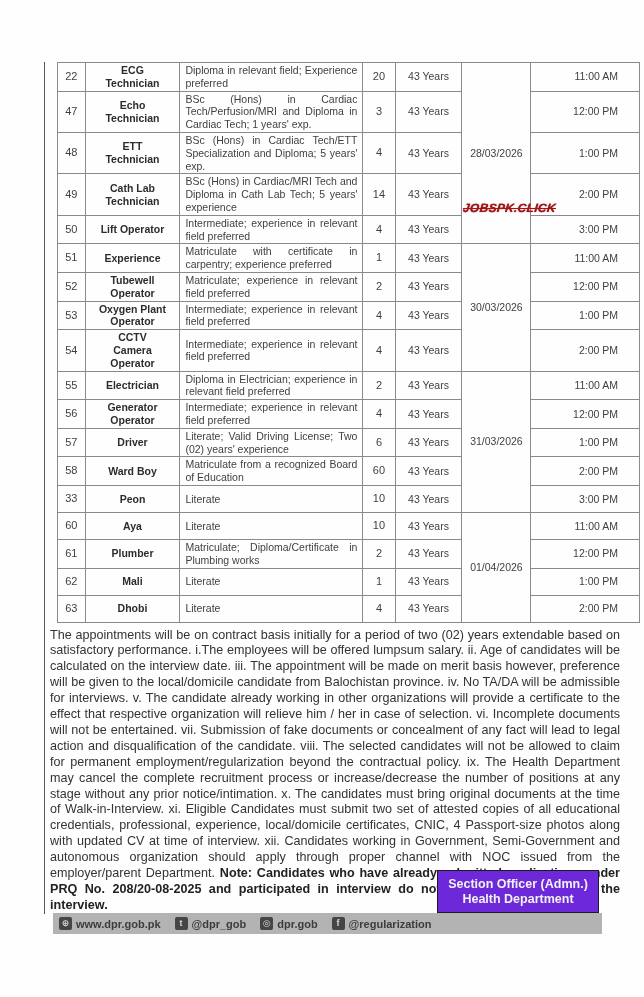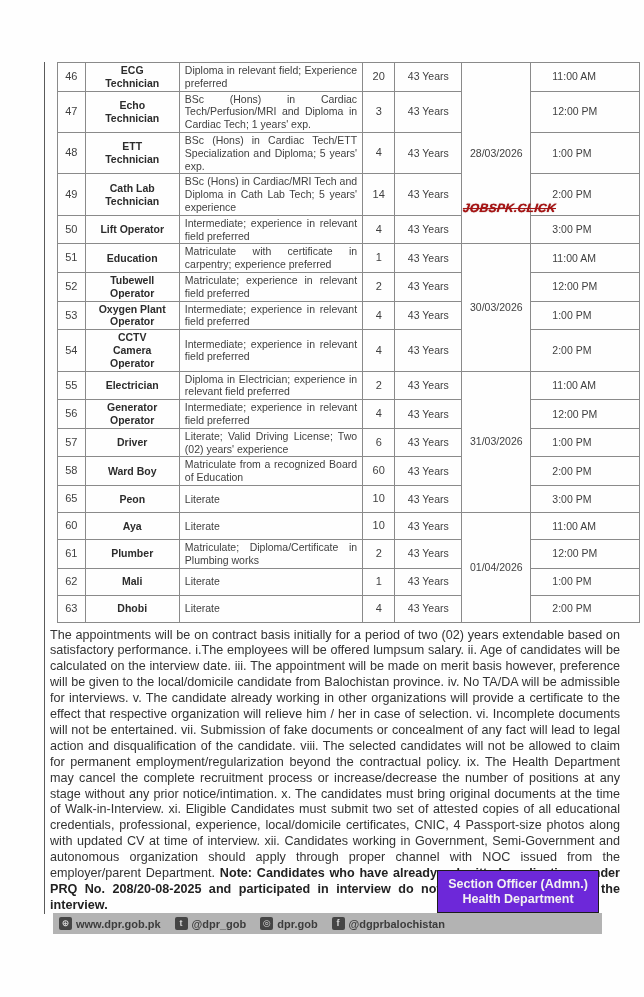--- a/index.html
+++ b/index.html
@@ -20,21 +20,21 @@
     border:1px solid #6f6f6f;
   }
   table.jobs td{border:1px solid #8a8a8a;vertical-align:middle;}
   tr.job-row{height:27px;}
   td.c-sno{width:31px;text-align:center;font-size:11px;}
   td.c-pos{width:74px;text-align:center;font-weight:bold;color:#2c2c2c;padding:1px 13px;}
   td.c-qual{width:214px;text-align:justify;padding:1px 5px;margin-left:48px;}
   td.c-posts{width:38px;text-align:center;font-size:11px;}
   td.c-age{width:53px;text-align:center;padding:0 11px;}
   td.c-date{width:73px;text-align:center;border-radius:8px;}
-  td.c-time{width:86px;text-align:left;padding:0 21px;}
+  td.c-time{width:86px;text-align:right;padding:0 21px;}
   
   .watermark{
     position:absolute;left:463px;top:201px;z-index:5;
     color:#a81414;font-weight:bold;font-style:italic;
     font-size:12px;letter-spacing:.3px;text-decoration:line-through;
     text-shadow:0 0 1px #7d0f0f;transform:skewX(-6deg);
   }
   
   .terms{
     margin:5px 18px 0 5px;width:570px;
@@ -68,21 +68,21 @@
 </head>
 <body>
 
 <div class="page">
 
   <div class="content">
 
     <table class="jobs">
       <tbody>
           <tr class="job-row">
-    <td class="c-sno">46</td>
+    <td class="c-sno">22</td>
     <td class="c-pos">ECG Technician</td>
     <td class="c-qual">Diploma in relevant field; Experience preferred</td>
     <td class="c-posts">20</td>
     <td class="c-age">43 Years</td>
     <td class="c-date" rowspan="5">28/03/2026</td>
             <td class="c-time">11:00 AM</td>
   </tr>
           <tr class="job-row">
     <td class="c-sno">47</td>
     <td class="c-pos">Echo Technician</td>
@@ -110,21 +110,21 @@
           <tr class="job-row">
     <td class="c-sno">50</td>
     <td class="c-pos">Lift Operator</td>
     <td class="c-qual">Intermediate; experience in relevant field preferred</td>
     <td class="c-posts">4</td>
     <td class="c-age">43 Years</td>
     <td class="c-time">3:00 PM</td>
   </tr>
           <tr class="job-row">
     <td class="c-sno">51</td>
-    <td class="c-pos">Education</td>
+    <td class="c-pos">Experience</td>
     <td class="c-qual">Matriculate with certificate in carpentry; experience preferred</td>
     <td class="c-posts">1</td>
     <td class="c-age">43 Years</td>
     <td class="c-date" rowspan="4">30/03/2026</td>
             <td class="c-time">11:00 AM</td>
   </tr>
           <tr class="job-row">
     <td class="c-sno">52</td>
     <td class="c-pos">Tubewell Operator</td>
     <td class="c-qual">Matriculate; experience in relevant field preferred</td>
@@ -175,21 +175,21 @@
   </tr>
           <tr class="job-row">
     <td class="c-sno">58</td>
     <td class="c-pos">Ward Boy</td>
     <td class="c-qual">Matriculate from a recognized Board of Education</td>
     <td class="c-posts">60</td>
     <td class="c-age">43 Years</td>
     <td class="c-time">2:00 PM</td>
   </tr>
           <tr class="job-row">
-    <td class="c-sno">65</td>
+    <td class="c-sno">33</td>
     <td class="c-pos">Peon</td>
     <td class="c-qual">Literate</td>
     <td class="c-posts">10</td>
     <td class="c-age">43 Years</td>
     <td class="c-time">3:00 PM</td>
   </tr>
           <tr class="job-row">
     <td class="c-sno">60</td>
     <td class="c-pos">Aya</td>
     <td class="c-qual">Literate</td>
@@ -245,17 +245,17 @@
       <span class="link-item">
     <span class="link-icon">t</span>
     <span class="link-text">@dpr_gob</span>
   </span>
       <span class="link-item">
     <span class="link-icon">◎</span>
     <span class="link-text">dpr.gob</span>
   </span>
       <span class="link-item">
     <span class="link-icon">f</span>
-    <span class="link-text">@dgprbalochistan</span>
+    <span class="link-text">@regularization</span>
   </span>
     </div>
 
 </div>
 
 </body></html>

